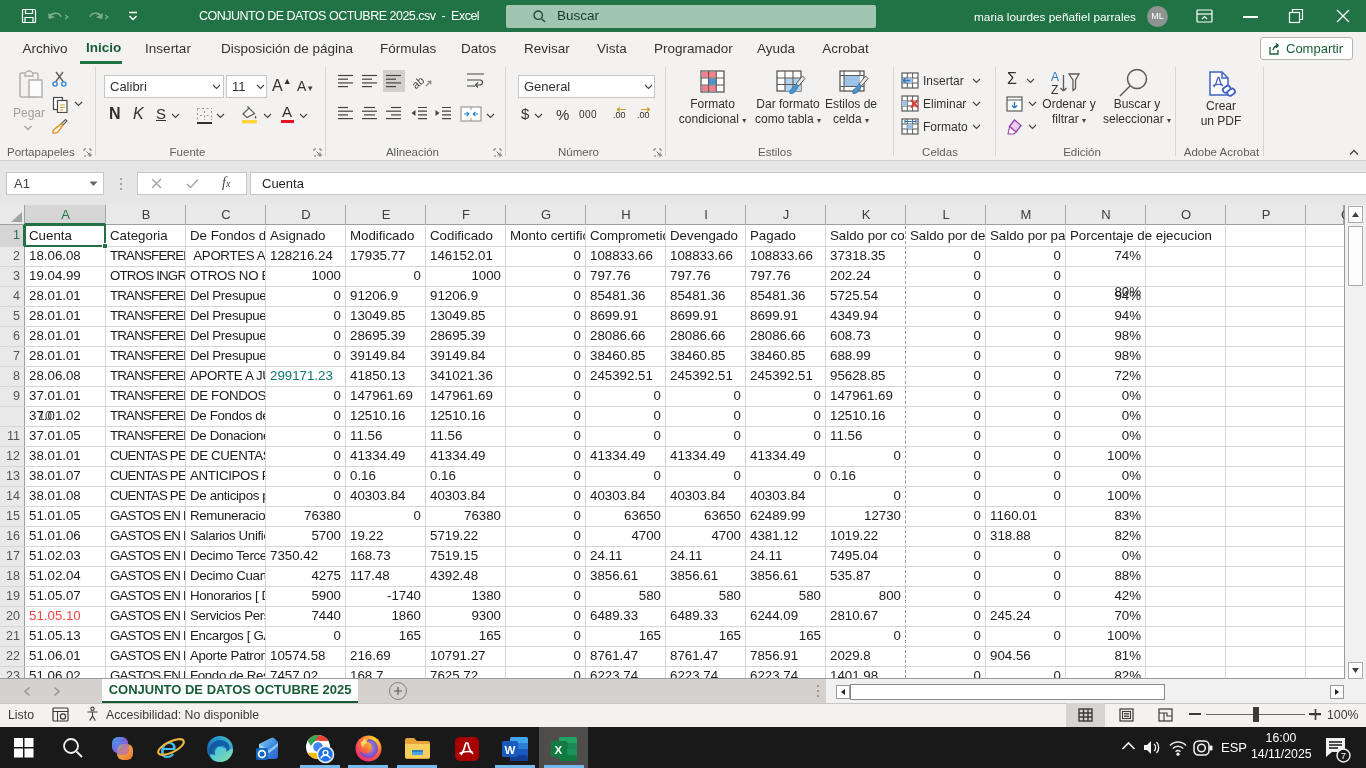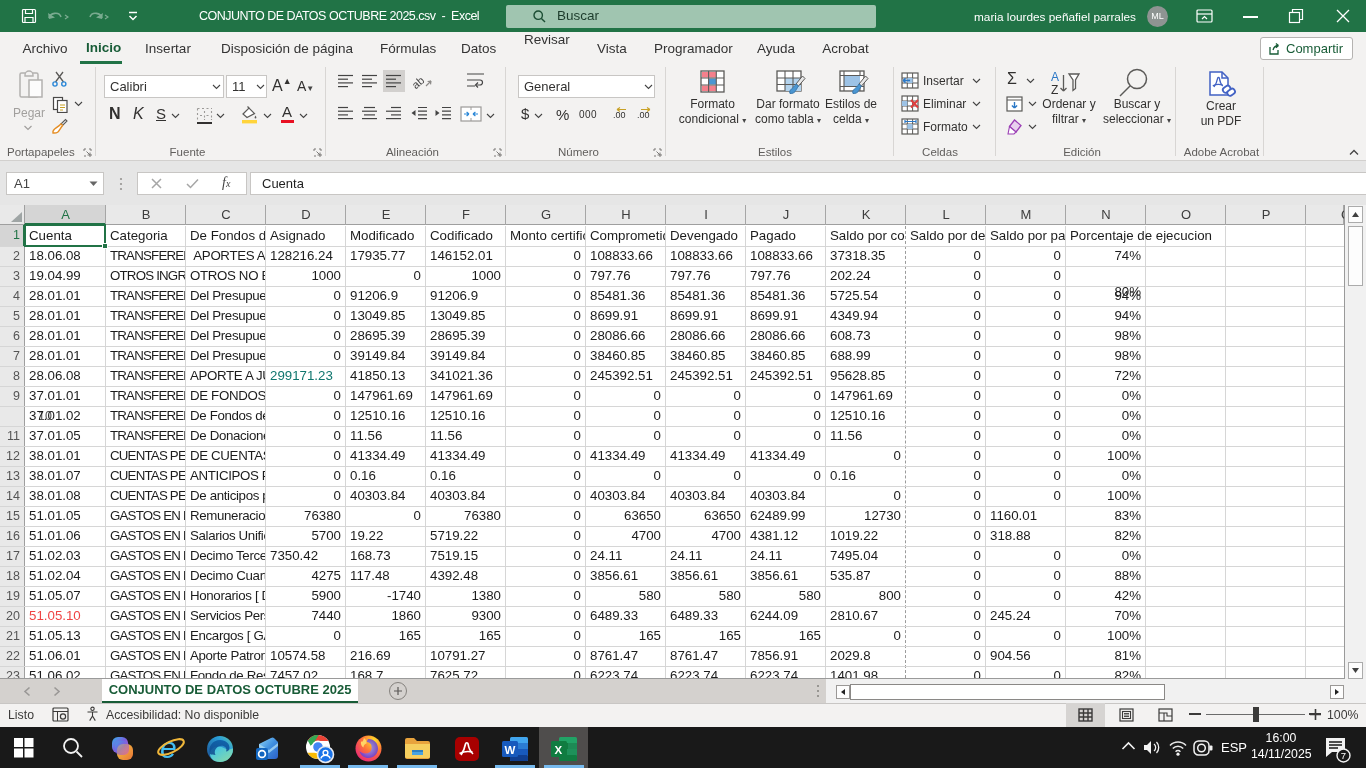--- a/index.html
+++ b/index.html
@@ -52,21 +52,21 @@
 <path d="M1 1 L13 13 M13 1 L1 13" stroke="#fff" stroke-width="1.3"></path>
 </svg>
 <div class="ab" style="left:0;top:32px;width:1366px;height:32px;background:#f3f2f1;"></div>
 <div class="ab nw" style="left:16px;top:41px;width:58px;text-align:center;font-size:13.5px;color:#333;">Archivo</div>
 <div class="ab nw" style="left:86px;top:40px;width:30px;text-align:center;font-size:13.5px;font-weight:bold;color:#185c37;">Inicio</div>
 <div class="ab" style="left:80px;top:61px;width:42px;height:3px;background:#217346;"></div>
 <div class="ab nw" style="left:145px;top:41px;width:46px;text-align:center;font-size:13.5px;color:#333;">Insertar</div>
 <div class="ab nw" style="left:221px;top:41px;width:127px;text-align:center;font-size:13.5px;color:#333;">Disposición de página</div>
 <div class="ab nw" style="left:380px;top:41px;width:51px;text-align:center;font-size:13.5px;color:#333;">Fórmulas</div>
 <div class="ab nw" style="left:461px;top:41px;width:33px;text-align:center;font-size:13.5px;color:#333;">Datos</div>
-<div class="ab nw" style="left:524px;top:32px;width:45px;text-align:center;font-size:13.5px;color:#333;">Revisar</div>
+<div class="ab nw" style="left:524px;top:41px;width:45px;text-align:center;font-size:13.5px;color:#333;">Revisar</div>
 <div class="ab nw" style="left:596px;top:41px;width:32px;text-align:center;font-size:13.5px;color:#333;">Vista</div>
 <div class="ab nw" style="left:654px;top:41px;width:75px;text-align:center;font-size:13.5px;color:#333;">Programador</div>
 <div class="ab nw" style="left:757px;top:41px;width:35px;text-align:center;font-size:13.5px;color:#333;">Ayuda</div>
 <div class="ab nw" style="left:822px;top:41px;width:47px;text-align:center;font-size:13.5px;color:#333;">Acrobat</div>
 <div class="ab" style="left:1260px;top:37px;width:93px;height:23px;background:#fff;border:1px solid #b5b3b1;border-radius:3px;"></div>
 <svg class="ab" style="left:1268px;top:41px" width="15" height="15" viewBox="0 0 15 15">
 <path d="M2 6 v7 h8 v-4" fill="none" stroke="#185c37" stroke-width="1.3"></path>
 <path d="M5 9 C6 5.5 8 4.5 10.5 4.5 M10.5 4.5 l-2.6-2 M10.5 4.5 l-2.6 2.2" fill="none" stroke="#185c37" stroke-width="1.3"></path>
 </svg>
 <div class="ab nw" style="left:1286px;top:41px;font-size:13px;color:#185c37;">Compartir</div>

